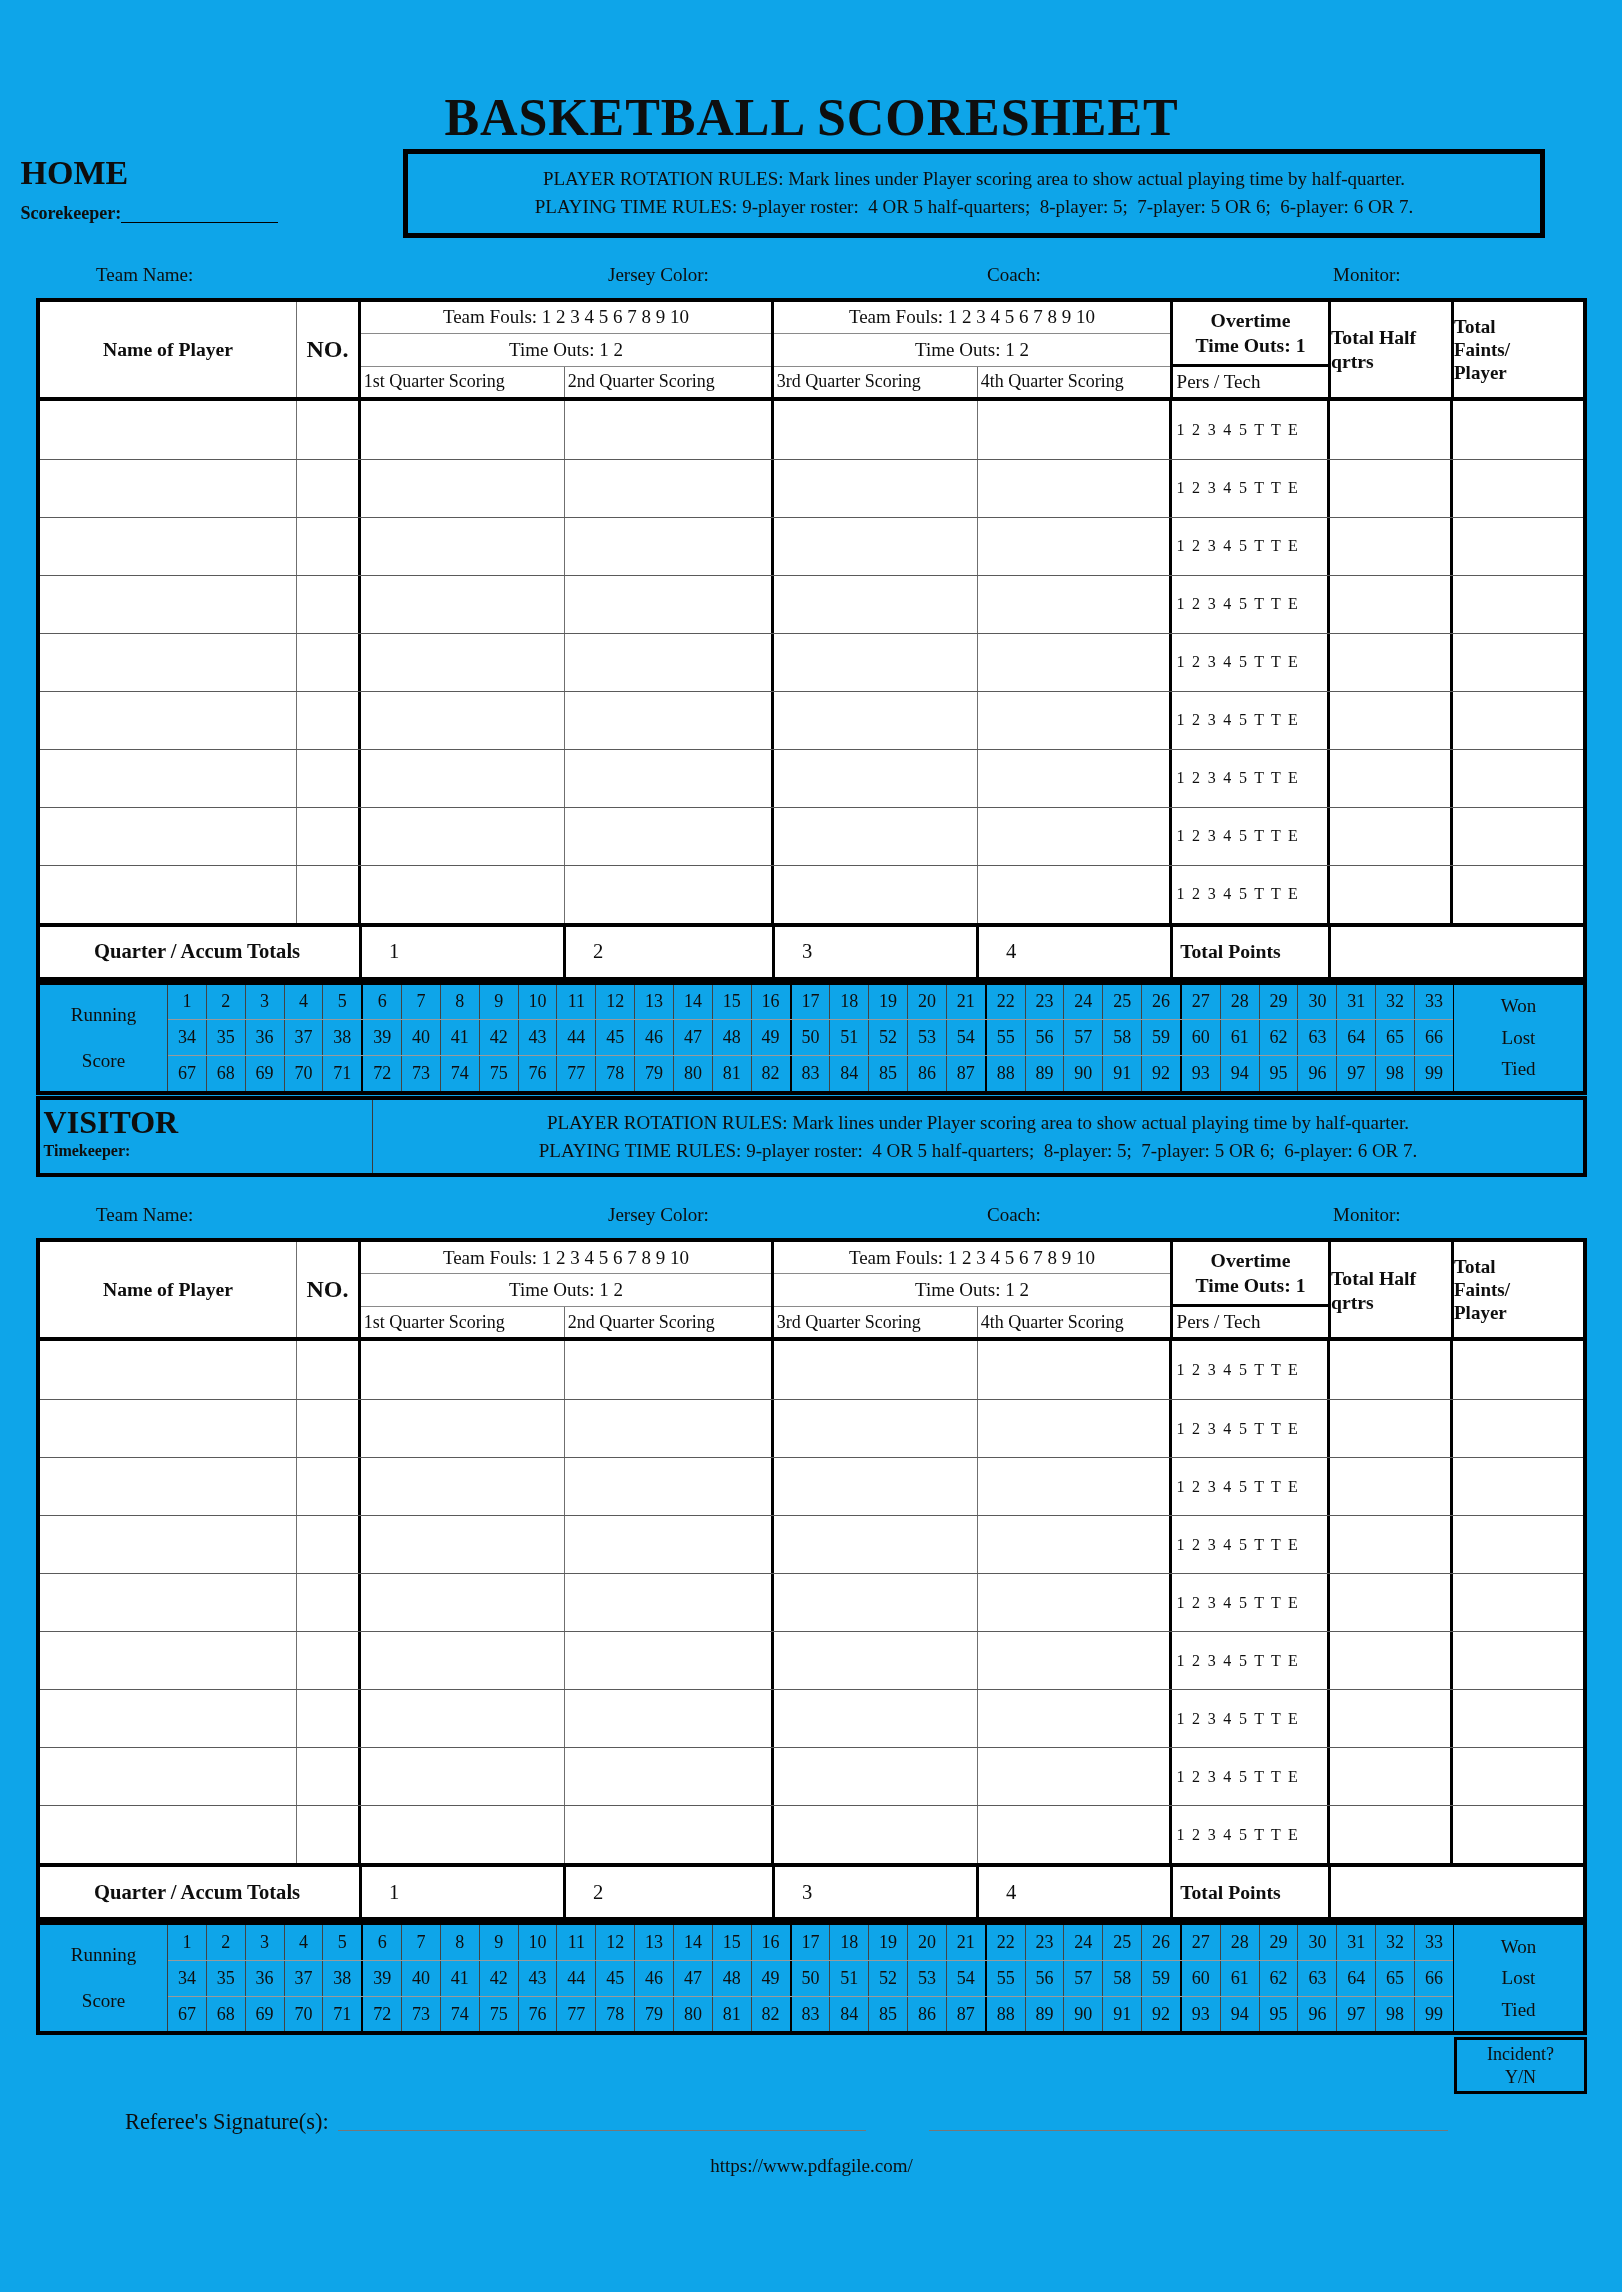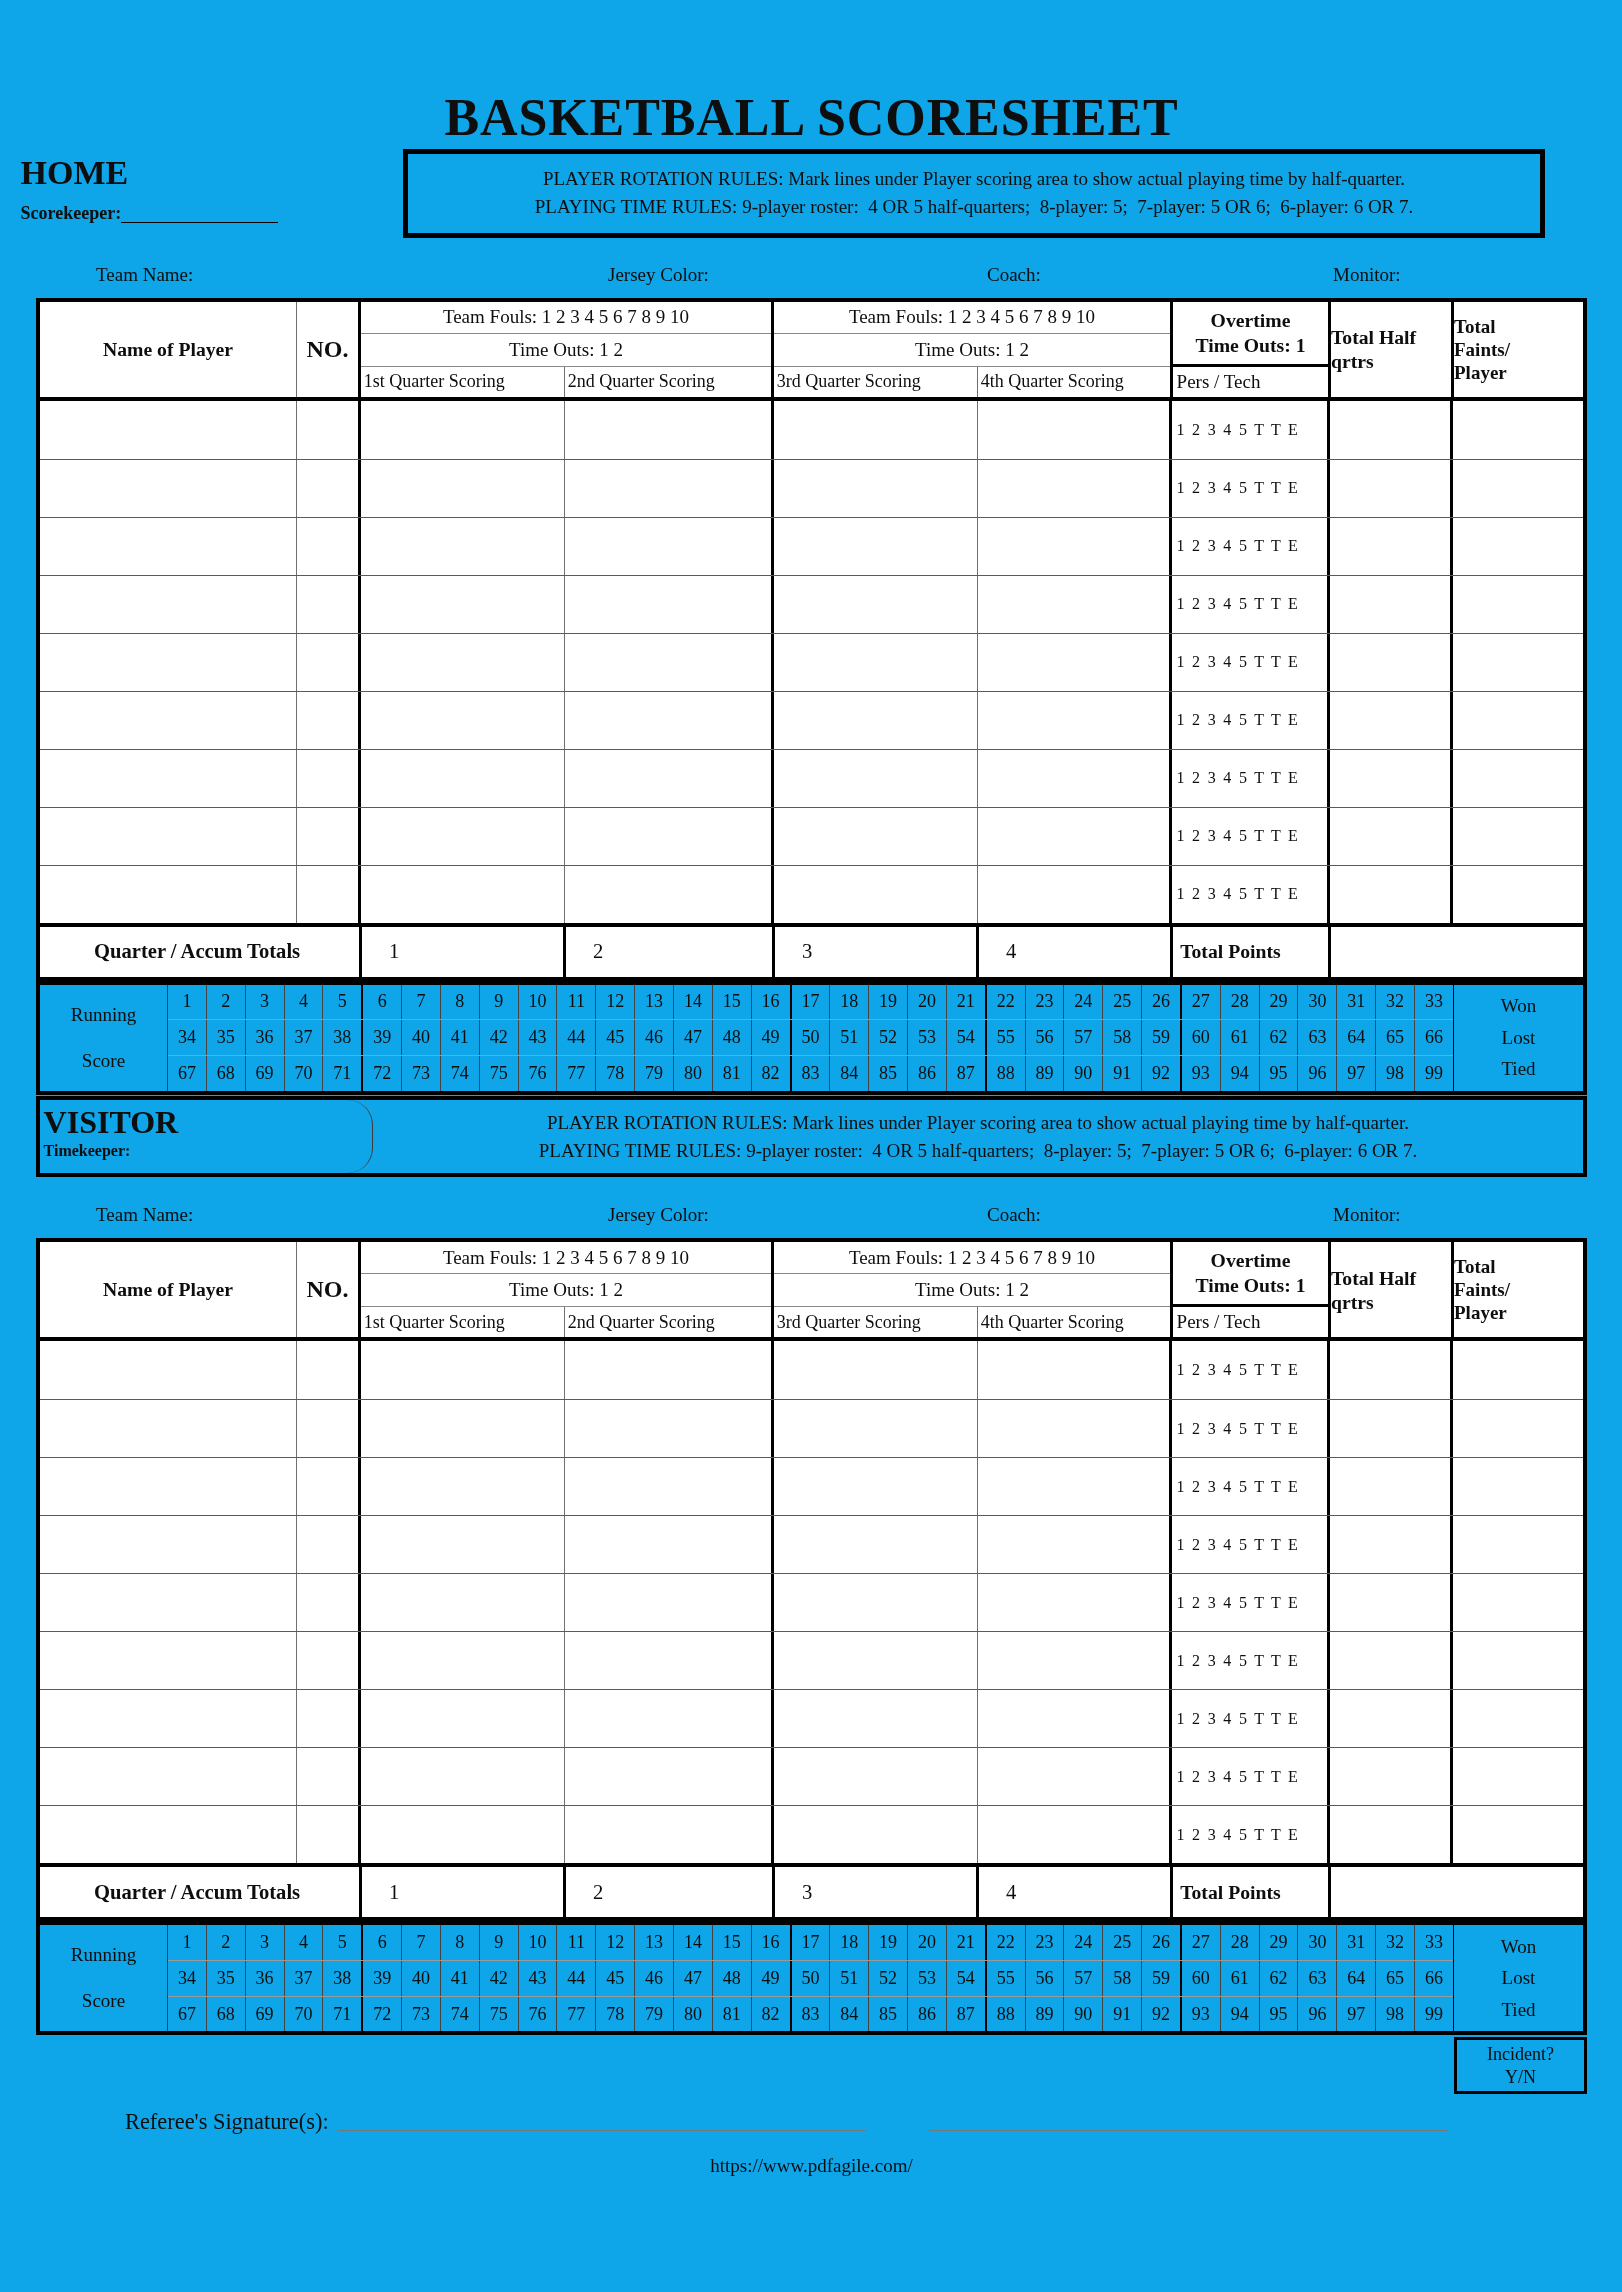--- a/index.html
+++ b/index.html
@@ -79,21 +79,21 @@
   .rs-grid{flex:1; display:flex; flex-direction:column;}
   .rs-row{flex:1; display:flex;}
   .rs-row + .rs-row{border-top:1.8px solid #9a9a9a;}
   .rs-cell{flex:1; display:flex; align-items:center; justify-content:center; font-size:18px; border-right:0.9px solid #444;}
   .rs-cell:nth-child(5), .rs-cell:nth-child(16), .rs-cell:nth-child(21), .rs-cell:nth-child(26){border-right:2.7px solid #000;}
   .rs-cell:last-child{border-right:none;}
   .rs-right{width:130px; border-left:1.8px solid #000; display:flex; flex-direction:column; justify-content:space-around; align-items:center; font-size:19px; padding:5.4px 0;}
 
   
   .vbox{margin-left:36px; width:1551px; border:4.5px solid #000; height:81px; display:flex; margin-top:1.8px;}
-  .vb-left{width:333px; border-right:1.8px solid #3c3c3c; padding:3.6px 0 0 3.6px;border-radius:25px;}
+  .vb-left{width:333px; border-right:1.8px solid #3c3c3c; padding:3.6px 0 0 3.6px;}
   .vb-title{font-size:32px; font-weight:bold; line-height:36px;}
   .vb-role{font-size:16px; font-weight:bold; margin-top:1.8px;}
   .vb-rules{flex:1; display:flex; flex-direction:column; justify-content:center; align-items:center; font-size:19px; line-height:28px;}
   .vb-rules div{white-space:pre;}
 
   
   .incident{margin-left:1454px; width:133px; height:57px; border:3.6px solid #000;
     display:flex; flex-direction:column; align-items:center; justify-content:center; font-size:18px; line-height:23px; margin-top:1.8px;}
   .refrow{margin-top:14.3px; padding-left:125px; font-size:22.4px;}
   .sigline{display:inline-block; border-bottom:1.8px solid #777; height:23px; vertical-align:-1.8px;}

